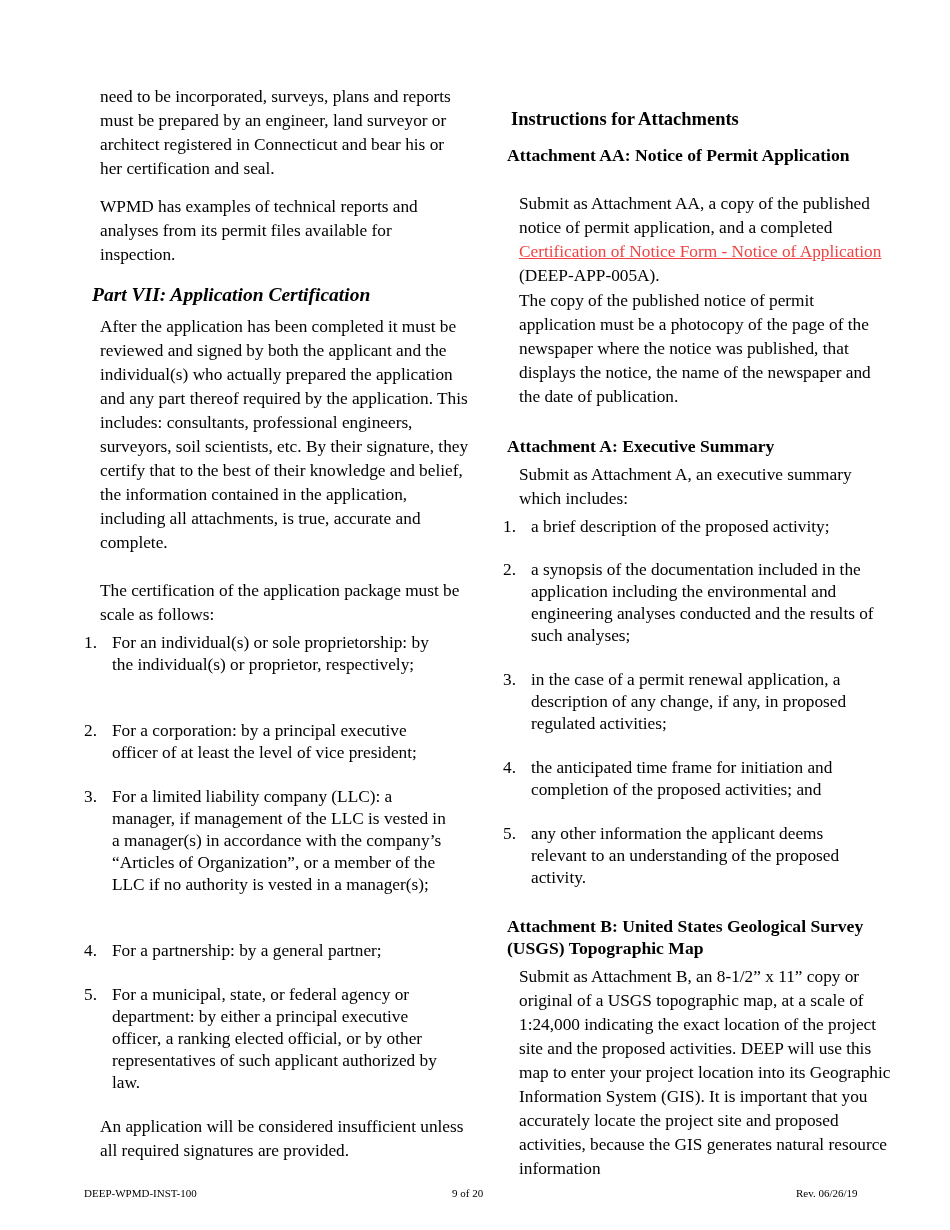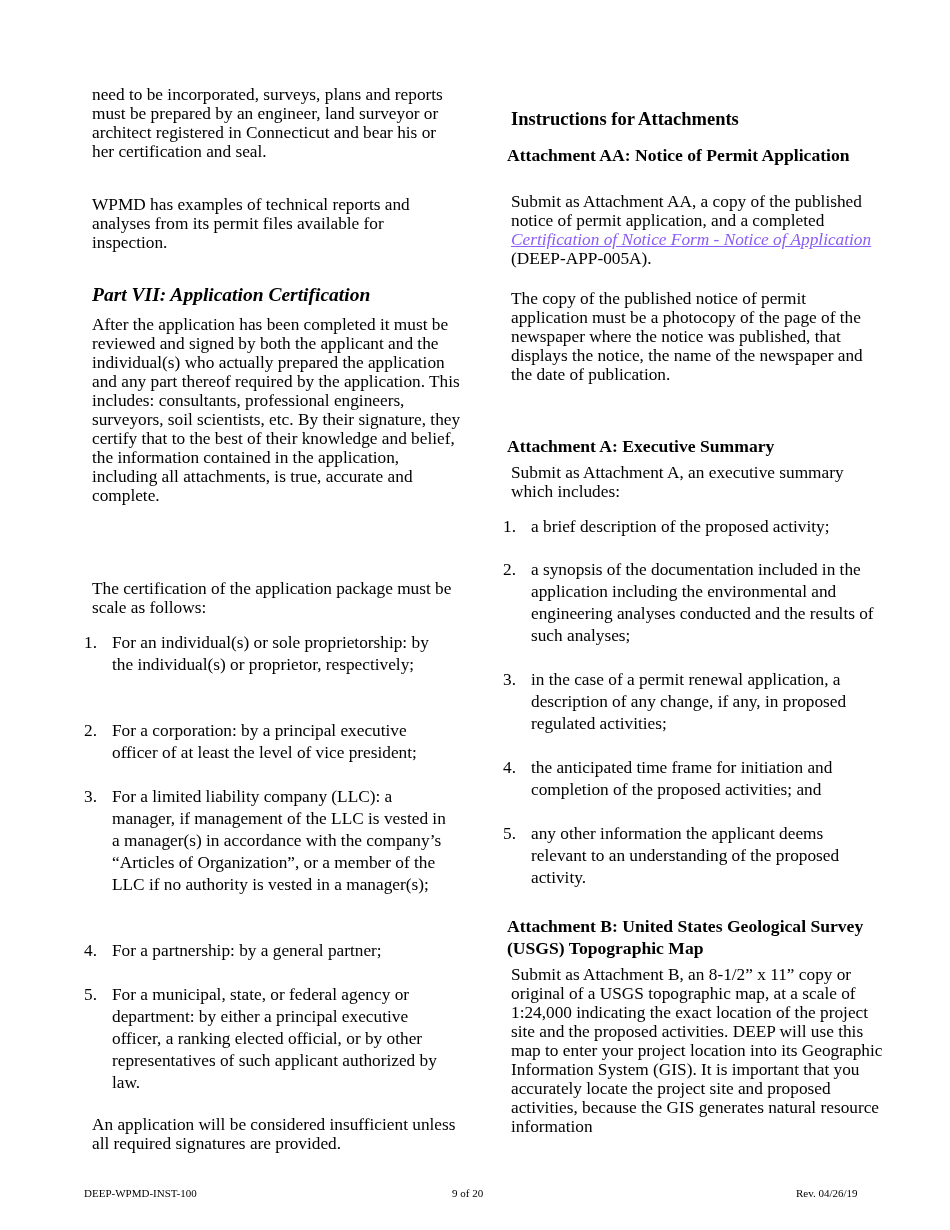--- a/index.html
+++ b/index.html
@@ -4,27 +4,27 @@
 <style>
   html, body { margin: 0; padding: 0; background: #ffffff; }
   body {
     width: 950px; height: 1230px; position: relative; overflow: hidden;
     font-family: "Liberation Serif", "DejaVu Serif", serif;
     color: #000;
   }
   .col { position: absolute; top: 0; }
   .col-left { left: 84px; width: 370px; }
   .col-right { left: 503px; width: 372px; }
-  .p { position: absolute; left: 8px; width: 100%; font-size: 17.3px; line-height: 19px; margin: 0; }
+  .p { position: absolute; left: 16px; width: 100%; font-size: 17.3px; line-height: 24px; margin: 0; }
   .h1 { position: absolute; left: 8px; width: 100%; font-size: 19.5px; line-height: 24px; font-weight: bold; margin: 0; }
   .h2 { position: absolute; left: 0; width: 100%; font-size: 17.6px; line-height: 22px; font-weight: bold; margin: 4px; }
   .li { position: absolute; left: 0; width: 100%; font-size: 17.3px; line-height: 22px; }
   .li .num { position: absolute; left: 0; top: 0; }
   .li .txt { display: block; margin-left: 28px; }
-  a.link { color: #8b5cf6; font-style: italic; text-decoration: underline; margin-top: 20px; }
+  a.link { color: #ef4444; text-decoration: underline; margin-top: 20px; }
   .footer { position: absolute; top: 1186px; font-size: 11px; line-height: 14px; font-family: "Liberation Serif", serif; }
 </style>
 </head>
 <body>
 
 <div class="col col-left">
   <p class="p" style="top:85px;">need to be incorporated, surveys, plans and reports must be prepared by an engineer, land surveyor or architect registered in Connecticut and bear his or her certification and seal.</p>
   <p class="p" style="top:195px;">WPMD has examples of technical reports and analyses from its permit files available for inspection.</p>
   <h2 class="h1" style="top:283px;font-style:italic;">Part VII:  Application Certification</h2>
   <p class="p" style="top:315px;">After the application has been completed it must be reviewed and signed by both the applicant and the individual(s) who actually prepared the application and any part thereof required by the application. This includes:  consultants, professional engineers, surveyors, soil scientists, etc. By their signature, they certify that to the best of their knowledge and belief, the information contained in the application, including all attachments, is true, accurate and complete.</p>
@@ -83,13 +83,13 @@
     <span class="num">5.</span>
     <span class="txt">any other information the applicant deems relevant to an understanding of the proposed activity.</span>
   </div>
 
   <h3 class="h2" style="top:911px;">Attachment B:  United States Geological Survey (USGS) Topographic Map</h3>
   <p class="p" style="top:965px;">Submit as Attachment B, an 8-1/2” x 11” copy or original of a USGS topographic map, at a scale of 1:24,000 indicating the exact location of the project site and the proposed activities. DEEP will use this map to enter your project location into its Geographic Information System (GIS). It is important that you accurately locate the project site and proposed activities, because the GIS generates natural resource information</p>
 </div>
 
 <div class="footer" style="left:84px;">DEEP-WPMD-INST-100</div>
 <div class="footer" style="left:452px;">9 of 20</div>
-<div class="footer" style="left:796px;">Rev. 04/26/19</div>
+<div class="footer" style="left:796px;">Rev. 06/26/19</div>
 
 </body></html>

